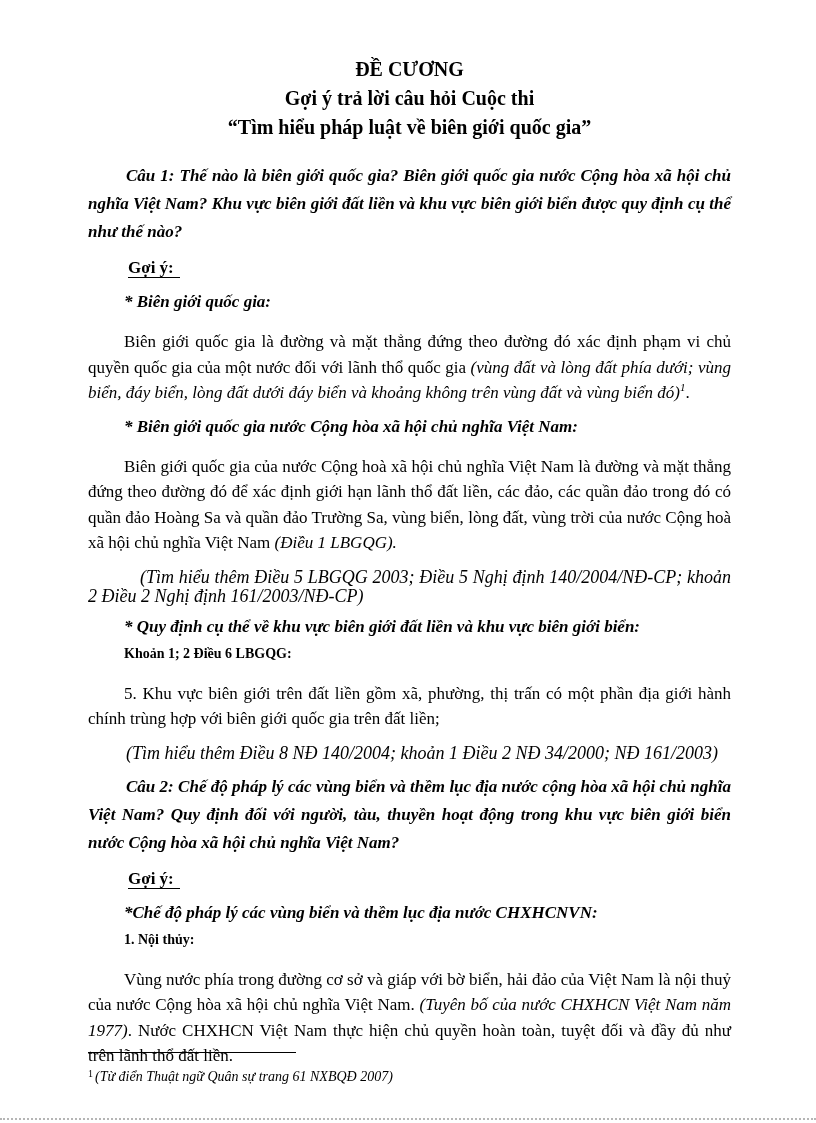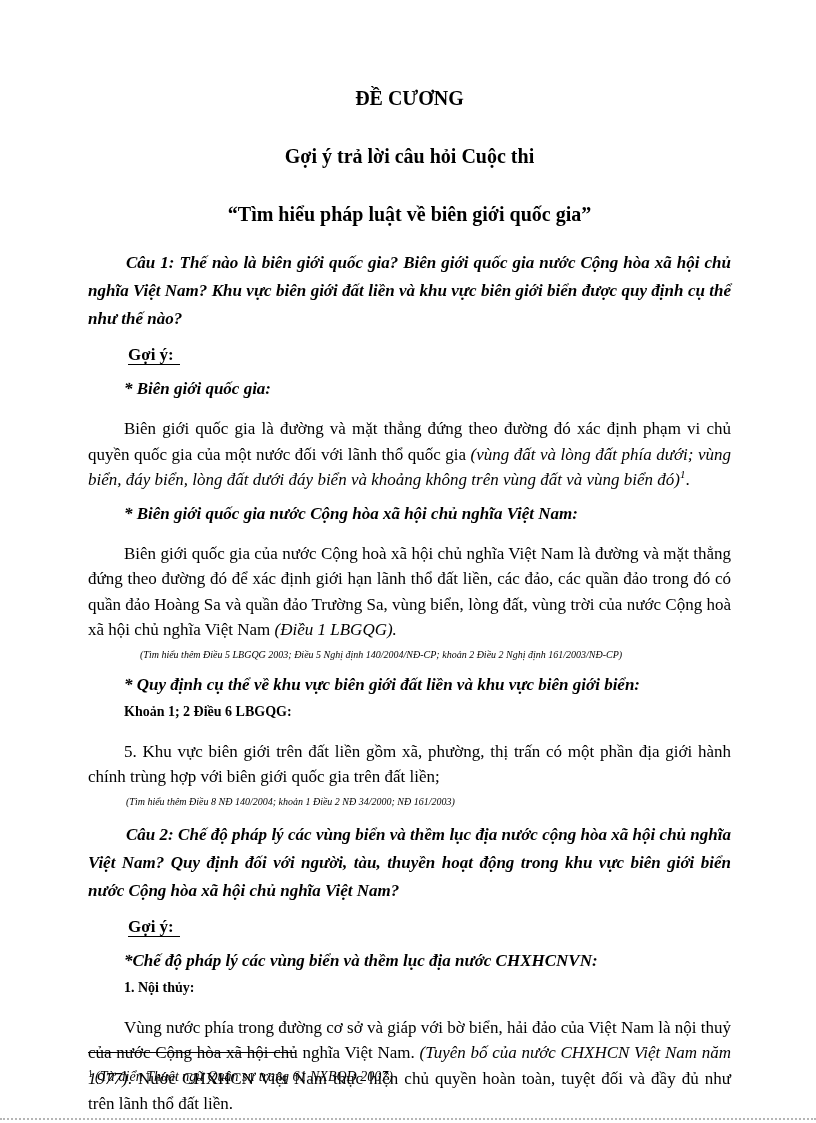--- a/index.html
+++ b/index.html
@@ -13,21 +13,20 @@
     font-family: "Liberation Serif", "DejaVu Serif", serif;
     padding: 55px 85px 0 88px;
     overflow: hidden;
   }
   
   .title-line {
     text-align: center;
     font-weight: bold;
     font-size: 20px;
     line-height: 29px;
-    margin-top: 29px;
   }
   
   .question {
     font-weight: bold;
     font-style: italic;
     font-size: 17px;
     line-height: 28px;
     text-align: justify;
     text-indent: 38px;
   }
@@ -68,23 +67,23 @@
   }
   .it { font-style: italic; }
   .fn-ref {
     font-style: italic;
     font-size: 11px;
     vertical-align: super;
     line-height: 0;
   }
   
   .note {
-    margin-top: 2px;
+    margin-top: 12px;
     font-style: italic;
-    font-size: 10px;
+    font-size: 18px;
     line-height: 19px;
     text-align: justify;
     text-indent: 52px;
   }
   .note-single { text-indent: 38px; }
   
   .footnote-rule {
     position: absolute;
     left: 88px;
     bottom: 70px;

